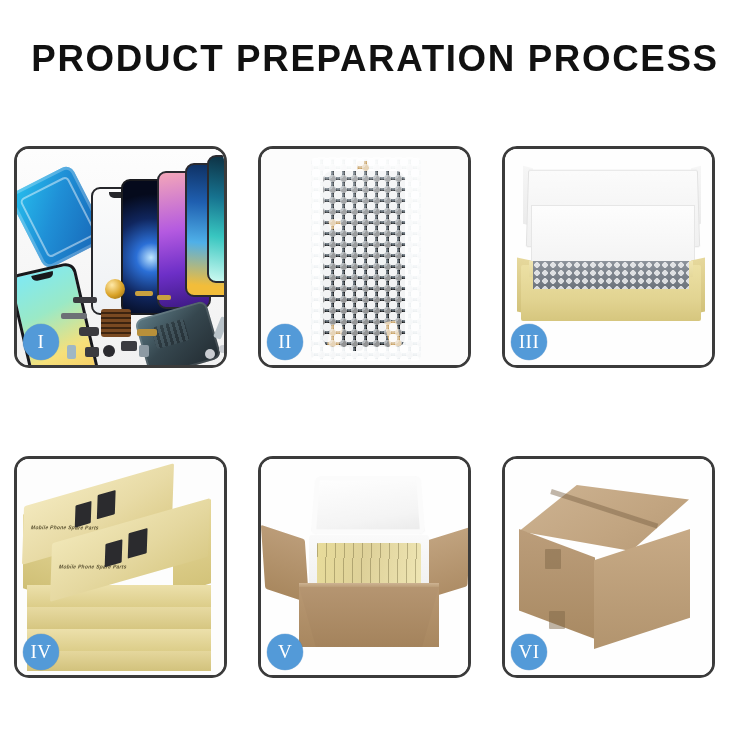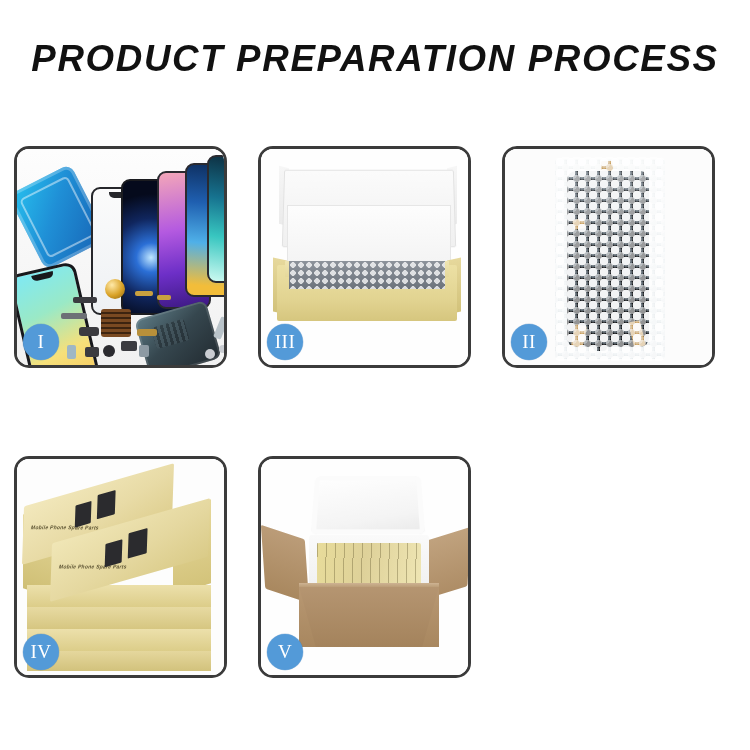--- a/index.html
+++ b/index.html
@@ -7,21 +7,21 @@
   body{
     width:750px;height:750px;
     background:#ffffff;
     font-family:"Liberation Sans","DejaVu Sans",sans-serif;
     overflow:hidden;
     position:relative;
   }
   .page{position:relative;width:750px;height:750px;}
 
   
-  .header{position:absolute;left:0;top:0;width:750px;text-align:center;font-style:italic;}
+  .header{position:absolute;left:0;top:0;width:750px;text-align:center;}
   .title{
     font-size:36px;font-weight:700;color:#111;
     letter-spacing:1.6px;
     margin-top:40px;line-height:1.05;
     white-space:nowrap;
     transform:scaleX(1.02);
   }
   .subtitle{
     font-size:15.2px;font-weight:400;color:#1c1c1c;
     letter-spacing:0.25px;margin-top:12px;white-space:nowrap;
@@ -352,52 +352,52 @@
         <div class="bit b9"></div>
         <div class="bit b10"></div>
         <div class="bit b11"></div>
         <div class="bit b12"></div>
         <div class="bit b13"></div>
         <div class="bit b14"></div>
       </div>
       <div class="badge">I</div>
     </div>
 
+    <div class="panel p2">
+      <div class="panel-inner">
+        <div class="bg"></div>
+        <div class="bag"></div>
+        <div class="darkscreen"></div>
+        <div class="cable"></div>
+        <div class="conn c1"></div>
+        <div class="conn c2"></div>
+        <div class="conn c3"></div>
+        <div class="conn c4"></div>
+        <div class="bubbles"></div>
+        <div class="bubbles2"></div>
+      </div>
+      <div class="badge">II</div>
+    </div>
+
     <div class="panel p3">
       <div class="panel-inner">
         <div class="bg"></div>
         <div class="lidL"></div>
         <div class="lidR"></div>
         <div class="lidback"></div>
         <div class="foam"></div>
         <div class="flapL"></div>
         <div class="flapR"></div>
         <div class="boxbody"></div>
         <div class="boxrim"></div>
         <div class="bwrap"></div>
       </div>
       <div class="badge">III</div>
     </div>
 
-    <div class="panel p2">
-      <div class="panel-inner">
-        <div class="bg"></div>
-        <div class="bag"></div>
-        <div class="darkscreen"></div>
-        <div class="cable"></div>
-        <div class="conn c1"></div>
-        <div class="conn c2"></div>
-        <div class="conn c3"></div>
-        <div class="conn c4"></div>
-        <div class="bubbles"></div>
-        <div class="bubbles2"></div>
-      </div>
-      <div class="badge">II</div>
-    </div>
-
     <div class="panel p4">
       <div class="panel-inner">
         <div class="bg"></div>
         <div class="sideface"></div>
         <div class="sideface2"></div>
         <div class="sb-face b-a"></div>
         <div class="sb-face b-b"></div>
         <div class="sb-face b-c"></div>
         <div class="sb-face b-d"></div>
 
@@ -423,15 +423,27 @@
         <div class="flapr"></div>
         <div class="foamlid"></div>
         <div class="foambody"></div>
         <div class="inner"></div>
         <div class="liprim"></div>
         <div class="cartonfront"></div>
       </div>
       <div class="badge">V</div>
     </div>
 
+    <div class="panel p6">
+      <div class="panel-inner">
+        <div class="bg"></div>
+        <div class="top"></div>
+        <div class="seam"></div>
+        <div class="left"></div>
+        <div class="right"></div>
+        <div class="tape t1"></div>
+        <div class="tape t2"></div>
+      </div>
+      <div class="badge">VI</div>
+    </div>
 
   </div>
 </div>
 
 </body></html>

